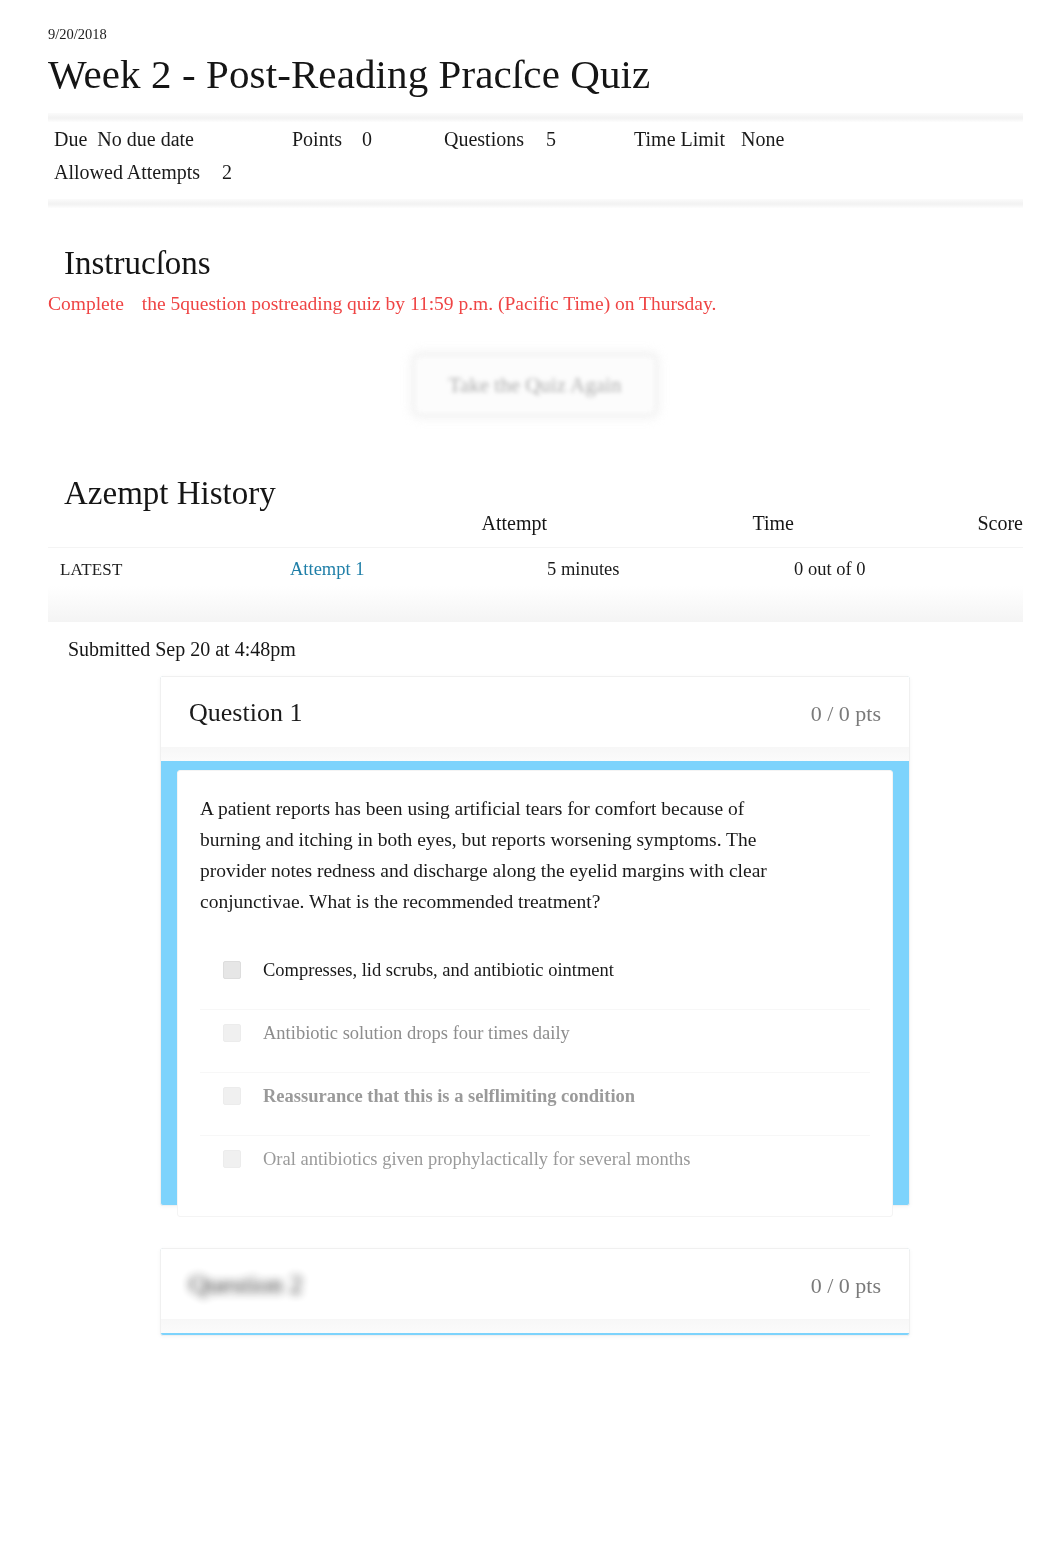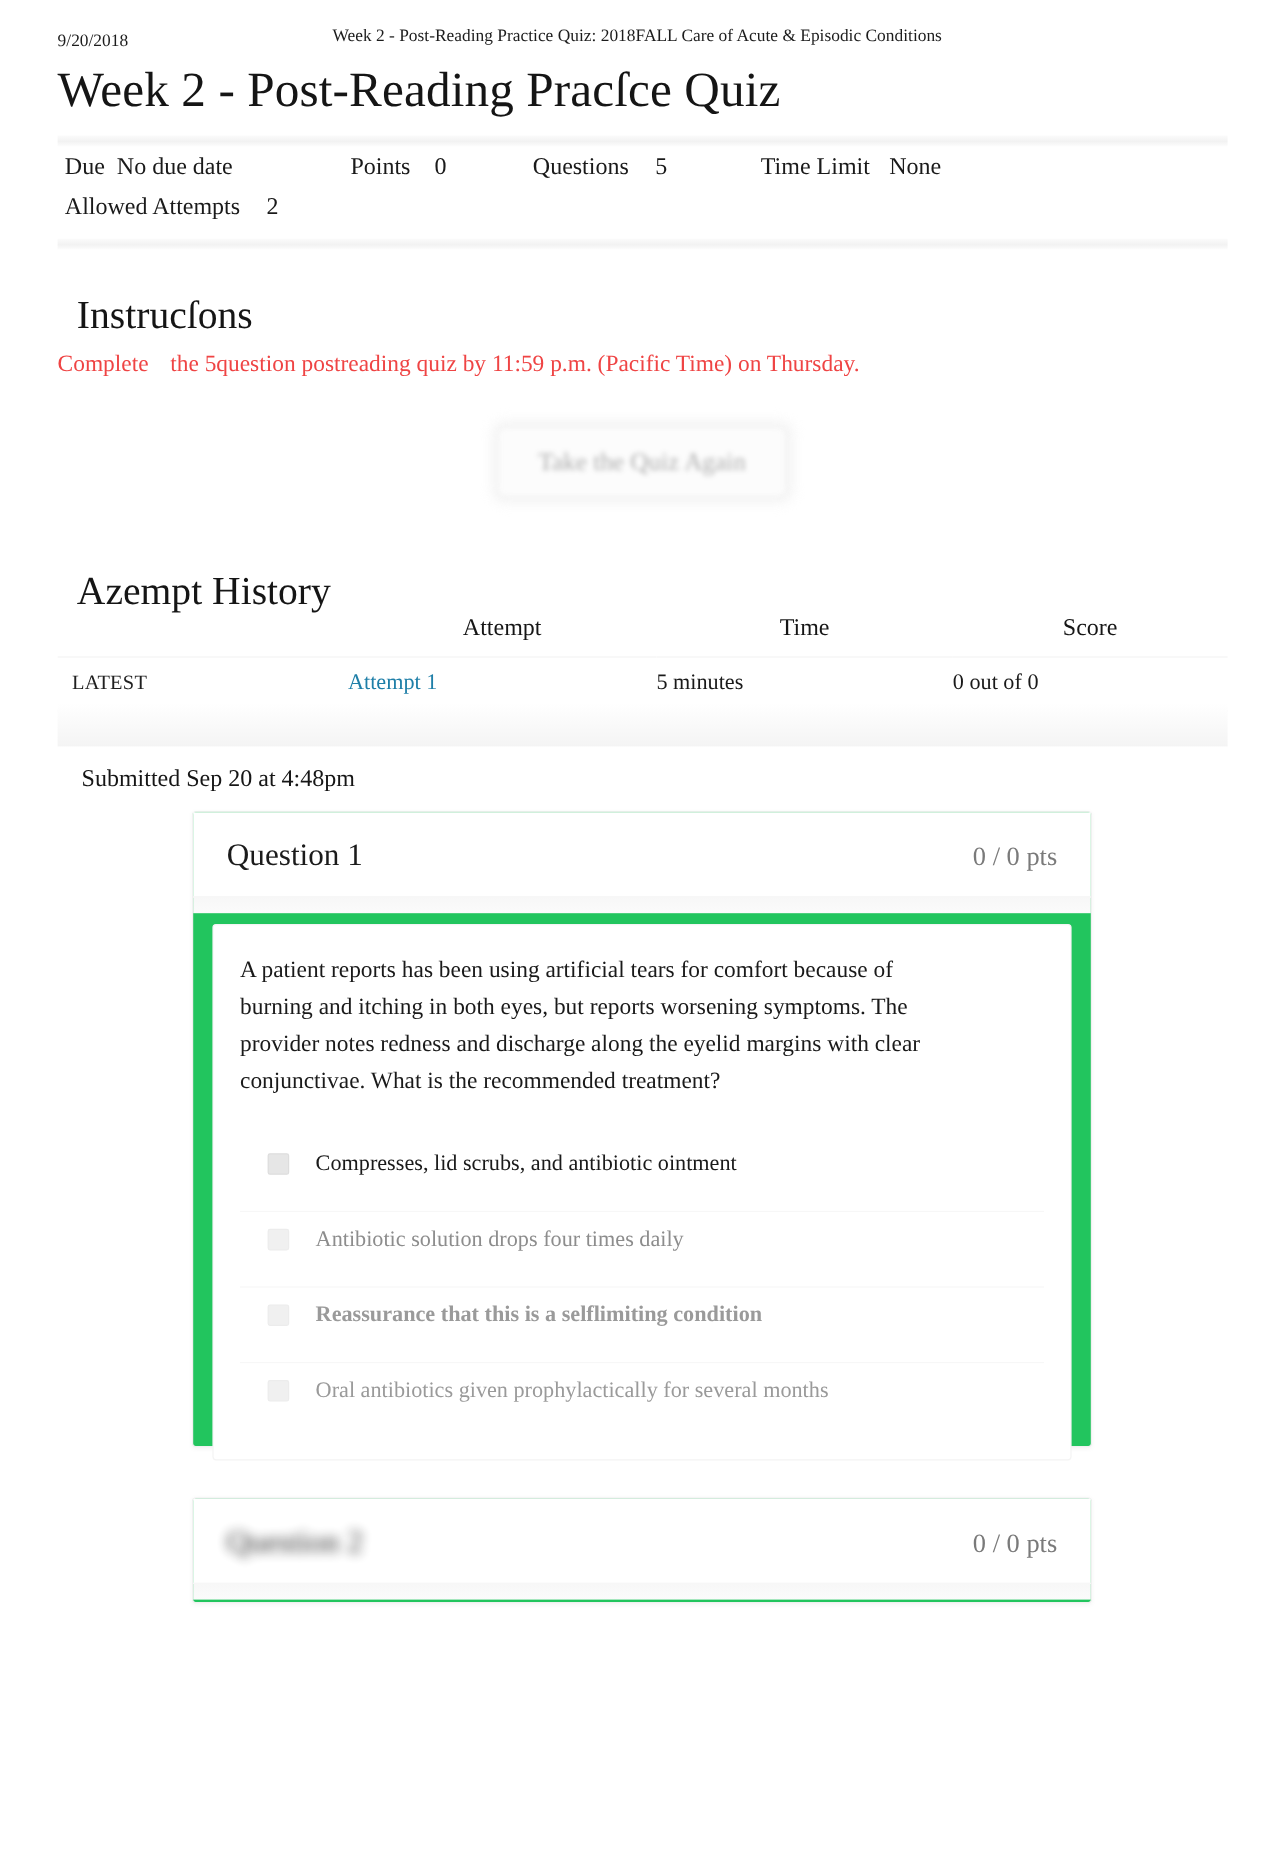--- a/index.html
+++ b/index.html
@@ -158,21 +158,21 @@
   .history-table {
     position: absolute;
     left: 48px;
     top: 508px;
     width: 975px;
     border-collapse: collapse;
     font-size: 19px;
   }
   .history-table th {
     font-weight: normal;
-    text-align: center;
+    text-align: right;
     color: #161616;
     font-size: 20px;
     padding: 4px 0 12px 0;
     white-space: nowrap;
   }
   .history-table td {
     padding: 11px 0 12px 0;
     font-size: 18.5px;
     color: #1a1a1a;
     white-space: nowrap;
@@ -206,21 +206,21 @@
     color: #161616;
     white-space: nowrap;
   }
 
   
   .question-card {
     position: absolute;
     left: 160px;
     width: 750px;
     box-sizing: border-box;
-    background: #22c55e;
+    background: #7dd3fc;
     border: 1px solid #f0f0f0;
     border-radius: 3px;
     box-shadow: 0 1px 4px rgba(0,0,0,0.045);
   }
   #question-card-1 { top: 676px; height: 530px; }
   #question-card-2 { top: 1248px; height: 88px; }
 
   .question-header {
     position: relative;
     height: 70px;
@@ -307,21 +307,20 @@
   .answer-row.fade-3 .answer-text { color: #9a9a9a; }
   .answer-row.fade-1, .answer-row.fade-2, .answer-row.fade-3 { filter: blur(0.35px); }
 </style>
 </head>
 <body>
 
 <div class="page">
 
   <div class="print-header">
     <span class="ph-date">9/20/2018</span>
-    <span class="ph-title">Week 2 - Post-Reading Practice Quiz: 2018FALL Care of Acute &amp; Episodic Conditions</span>
   </div>
 
   <h1 class="quiz-title">Week 2 - Post-Reading Pracſce Quiz</h1>
 
   <div class="meta-band">
     <div class="meta-rule-top"></div>
     <div class="meta-rows">
       <div class="meta-row">
         <span class="meta-cell m-due">
           <span class="meta-label">Due</span>

